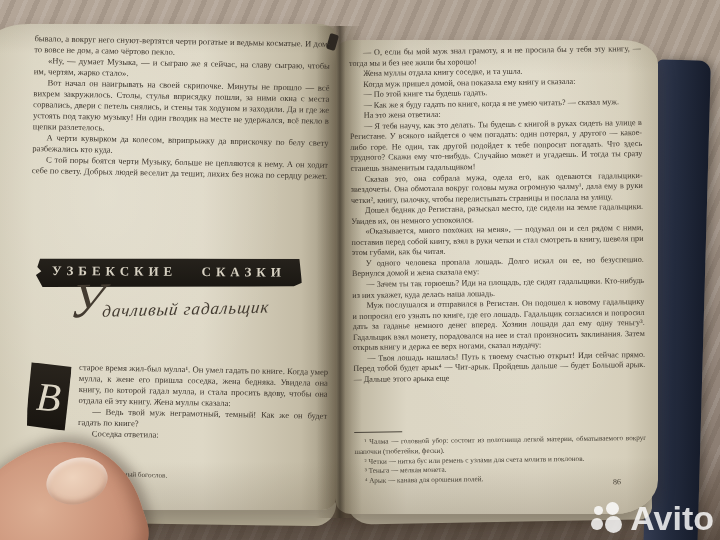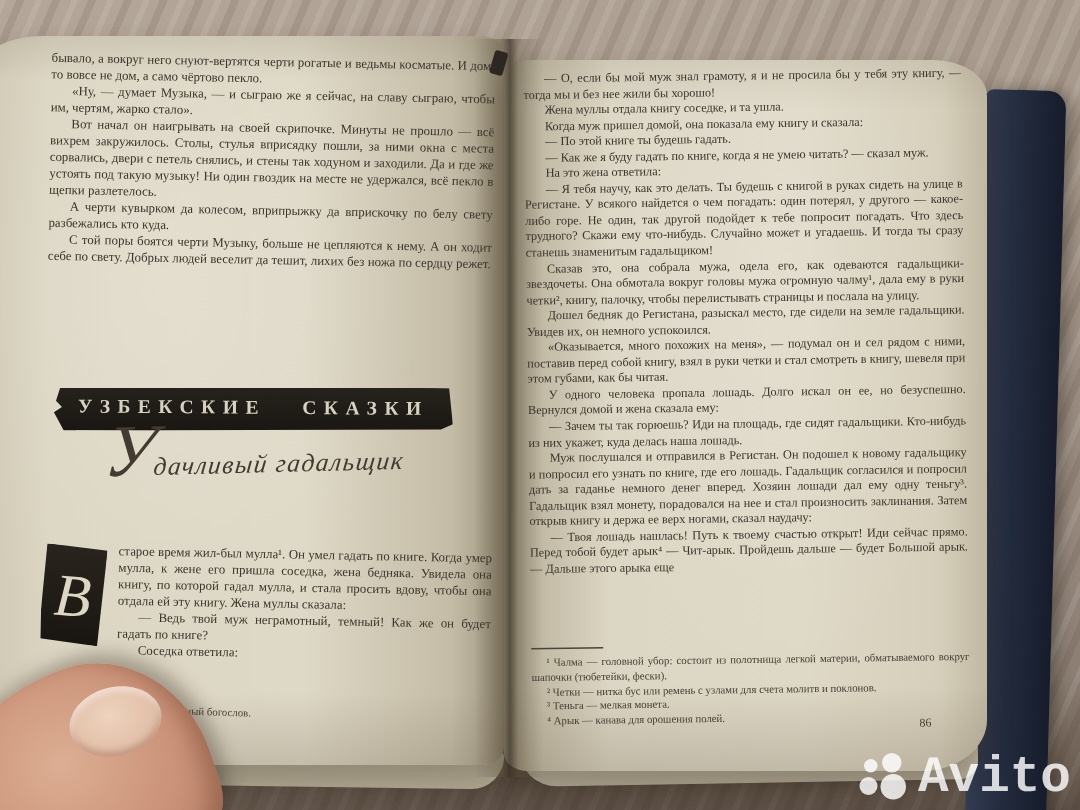--- a/index.html
+++ b/index.html
@@ -94,21 +94,21 @@
     box-shadow:inset 0 3px 5px rgba(255,255,255,0.5), inset 0 -3px 5px rgba(150,95,70,0.45);}
 
   
   .watermark{position:absolute;right:6px;bottom:2px;display:flex;align-items:center;gap:5px;opacity:0.82;}
   .avito-dots{position:relative;width:34px;height:34px;}
   .avito-dots span{position:absolute;background:#ffffff;border-radius:50%;}
   .d1{width:9px;height:9px;left:3px;top:4px;}
   .d2{width:13px;height:13px;left:15px;top:0px;}
   .d3{width:12px;height:12px;left:0px;top:16px;}
   .d4{width:17px;height:17px;left:14px;top:14px;}
-  .avito-word{font-family:Liberation Mono, monospace;font-weight:bold;font-size:34px;color:#ffffff;letter-spacing:0;}
+  .avito-word{font-family:Liberation Sans, sans-serif;font-weight:bold;font-size:34px;color:#ffffff;letter-spacing:0;}
 </style>
 </head>
 <body>
 
 <div id="stage">
   <div class="wood"></div>
   <div class="floor-shadow"></div>
 
   <div class="book-shadow"></div>
   <div class="cover-edge"></div>

